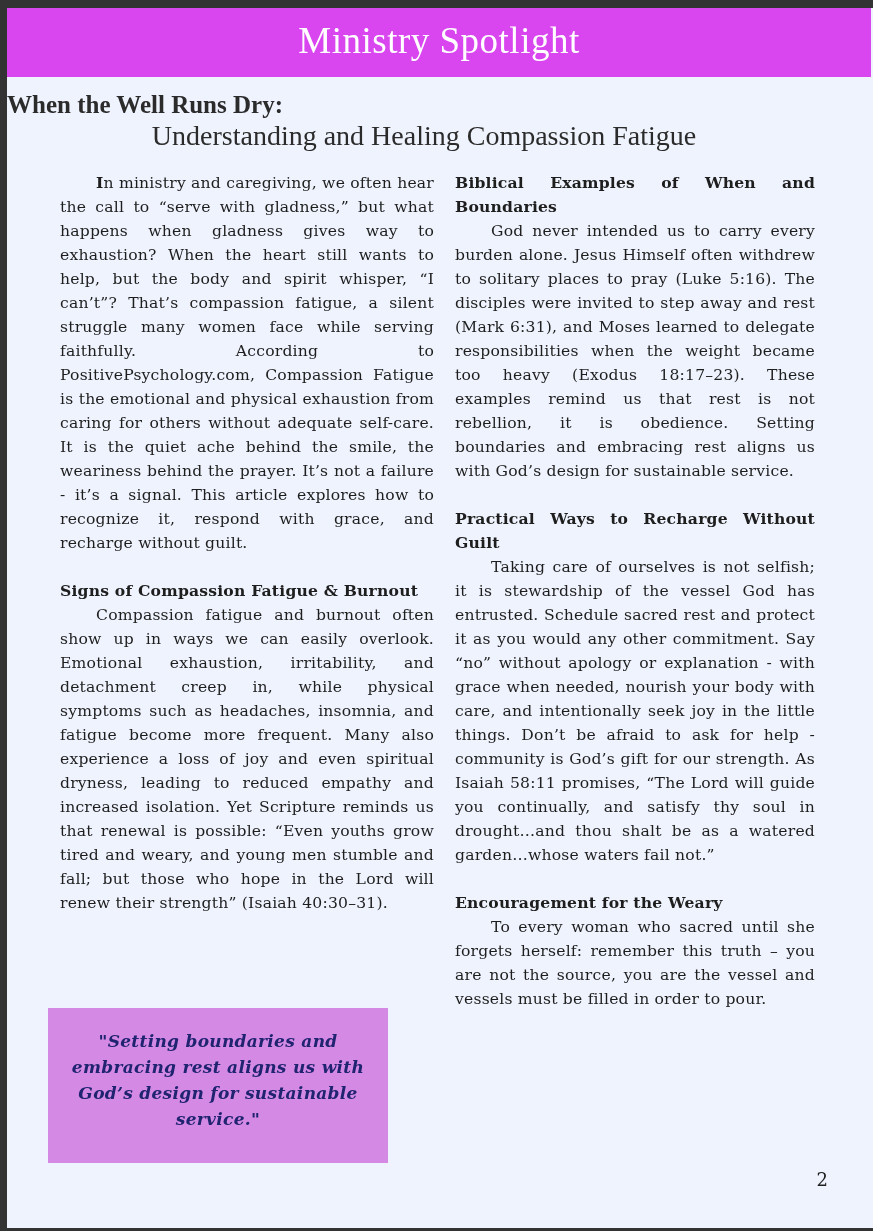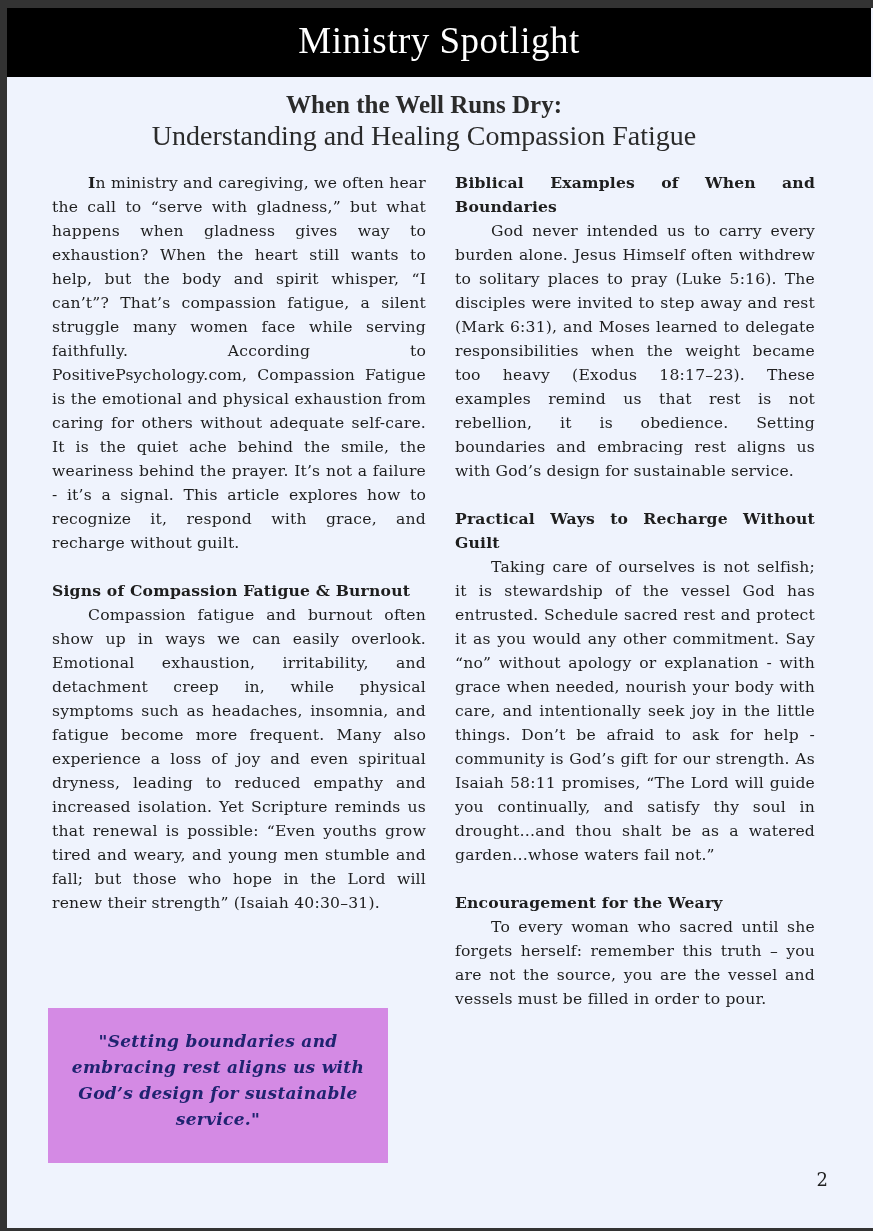--- a/index.html
+++ b/index.html
@@ -11,50 +11,50 @@
     font-family: "DejaVu Serif", "Liberation Serif", serif;
   }
   .page {
     position: absolute; left: 7px; top: 8px;
     width: 866px; height: 1220px;
     background: #eff3fd;
   }
   .banner {
     position: absolute; left: 0; top: 0;
     width: 864px; height: 69px;
-    background: #000000;
+    background: #d946ef;
     color: #ffffff;
     text-align: center;
     font-family: "Liberation Serif", serif;
     font-size: 37px;
     line-height: 66px;
     letter-spacing: 0.5px;
   }
   .title {
     position: absolute; left: 0; top: 82px; width: 834px;
-    text-align: center; color: #2b2b2b;
+    text-align: left; color: #2b2b2b;
     font-family: "Liberation Serif", serif;
     font-weight: bold; font-size: 25px; line-height: 30px;
   }
   .subtitle {
     position: absolute; left: 0; top: 113px; width: 834px;
     text-align: center; color: #2b2b2b;
     font-family: "Liberation Serif", serif;
     font-size: 28px; line-height: 30px;
   }
   .col {
     position: absolute;
     color: #1e1e1e;
     font-family: "DejaVu Serif", serif;
     font-size: 15.6px;
     line-height: 24px;
     text-align: justify;
     letter-spacing: 0.2px;
   }
-  .col-left { left: 45px; top: 163px; width: 374px; }
+  .col-left { left: 53px; top: 163px; width: 374px; }
   .col-right { left: 448px; top: 163px; width: 360px; }
   .col p { margin: 0; text-indent: 36px; }
   .col h3 {
     margin: 0; font-size: 15.6px; line-height: 24px;
     font-weight: bold; text-align: justify;
   }
   .gap { height: 24px; }
   .dropcap { font-weight: bold; }
   .pullquote {
     position: absolute; left: 41px; top: 1000px;

